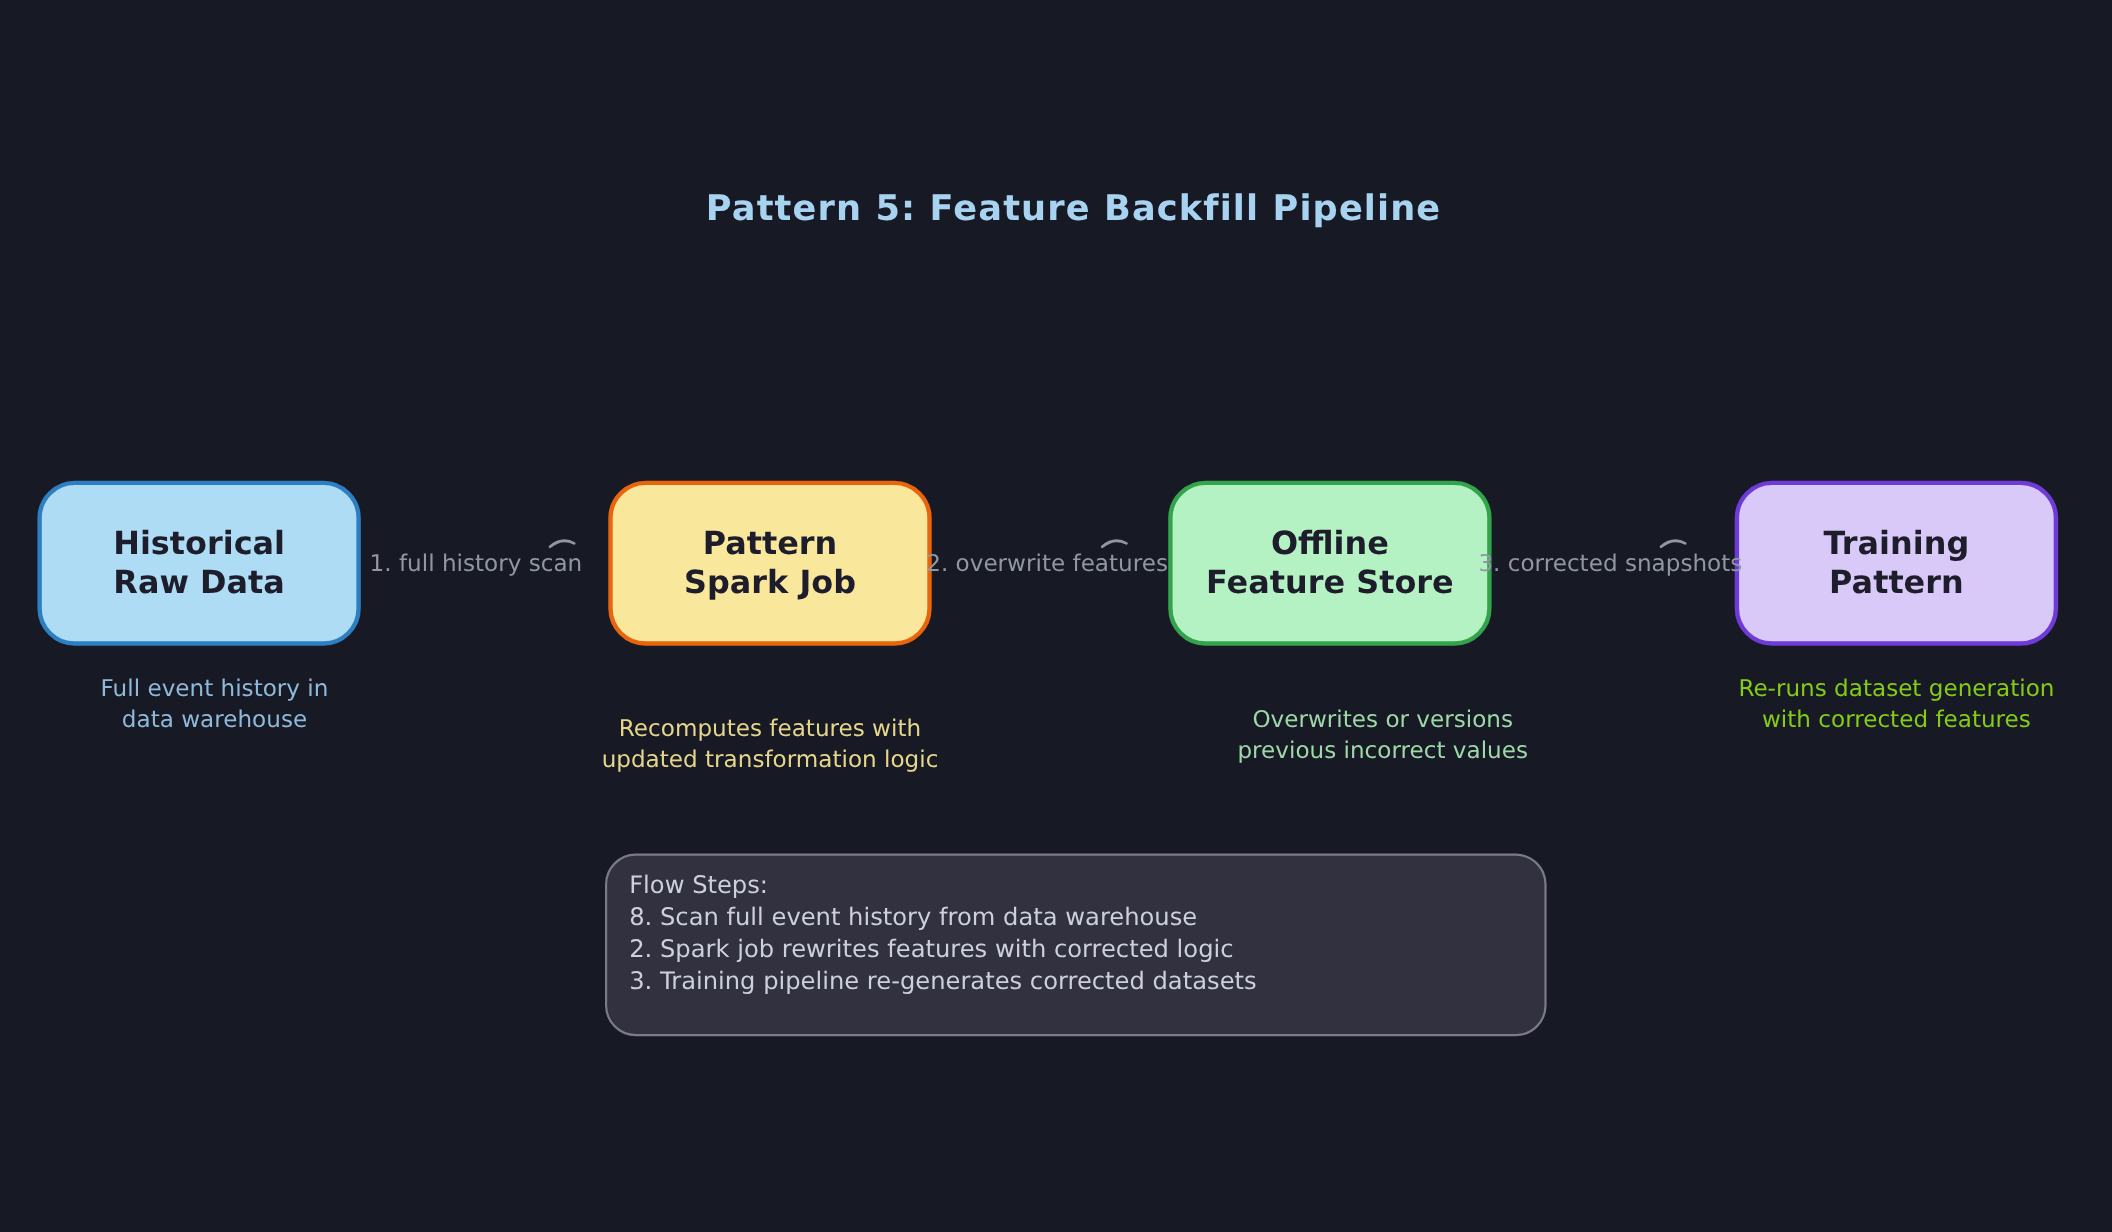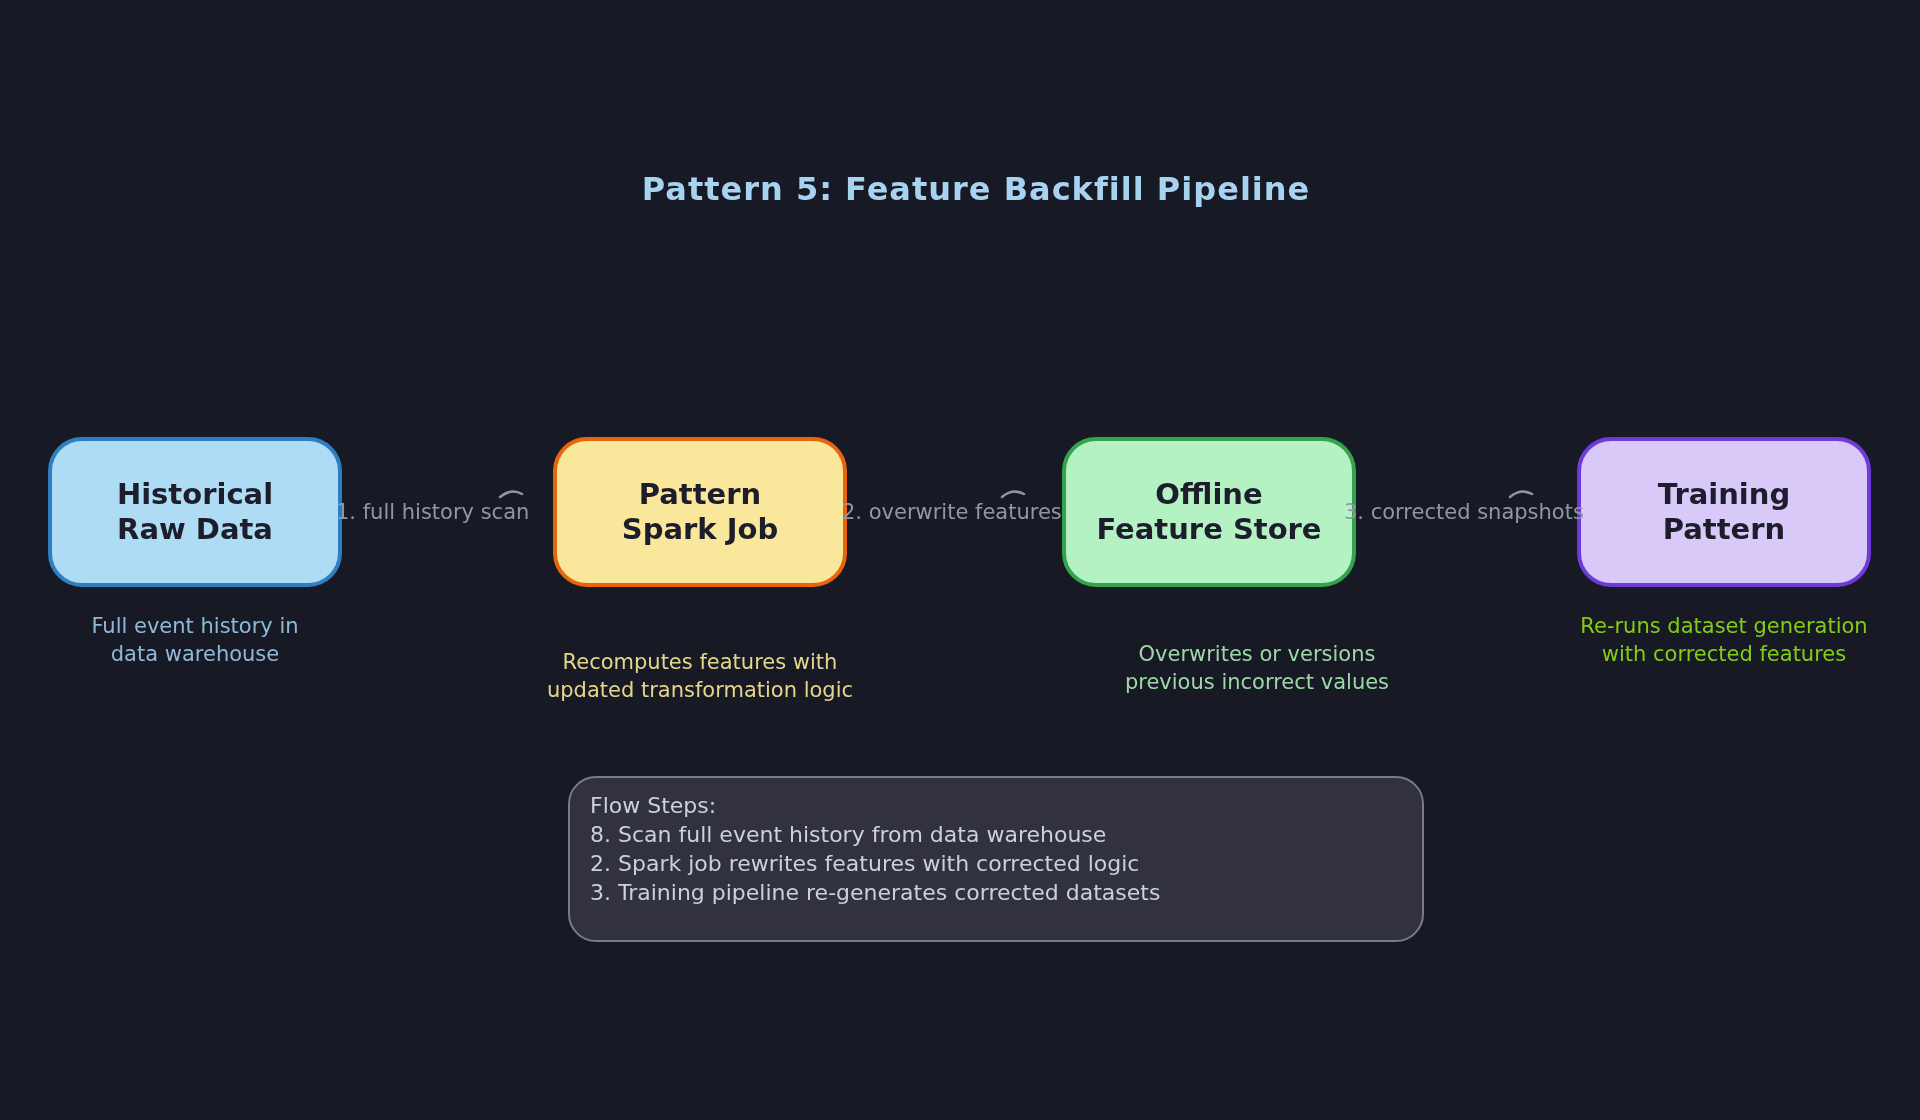--- a/index.html
+++ b/index.html
@@ -34,21 +34,21 @@
     justify-content: center;
     text-align: center;
   }
   .node-title {
     font-size: 29px;
     line-height: 35px;
     font-weight: bold;
     color: #1d1d2b;
     white-space: pre-line;
   }
-  .node-1 { left: 48px;   background: #aedcf5; border-color: #2e7fc1; }
+  .node-1 { left: 34px;   background: #aedcf5; border-color: #2e7fc1; }
   .node-2 { left: 553px;  background: #f9e79c; border-color: #e8650d; }
   .node-3 { left: 1062px; background: #b5f2c3; border-color: #33a34c; }
   .node-4 { left: 1577px; background: #d9c9f8; border-color: #6e3bd9; }
   .node-desc {
     position: absolute;
     top: 612px;
     width: 330px;
     text-align: center;
     font-size: 21px;
     line-height: 28px;
@@ -76,21 +76,21 @@
   }
   .caret-1 { right: 42px; }
   .caret-2 { right: 44px; }
   .caret-3 { right: 58px; }
   .caret path {
     stroke: #9097a2; stroke-width: 2.5;
     fill: none; stroke-linecap: round;
   }
   .flow-panel {
     position: absolute;
-    left: 568px; top: 776px;
+    left: 550px; top: 776px;
     width: 856px; height: 166px;
     background: #31313f;
     border: 2px solid #7a7a88;
     border-radius: 28px;
     padding: 13px 20px;
     color: #ccd0da;
     font-size: 22px;
     line-height: 29px;
   }
   .flow-heading { }

